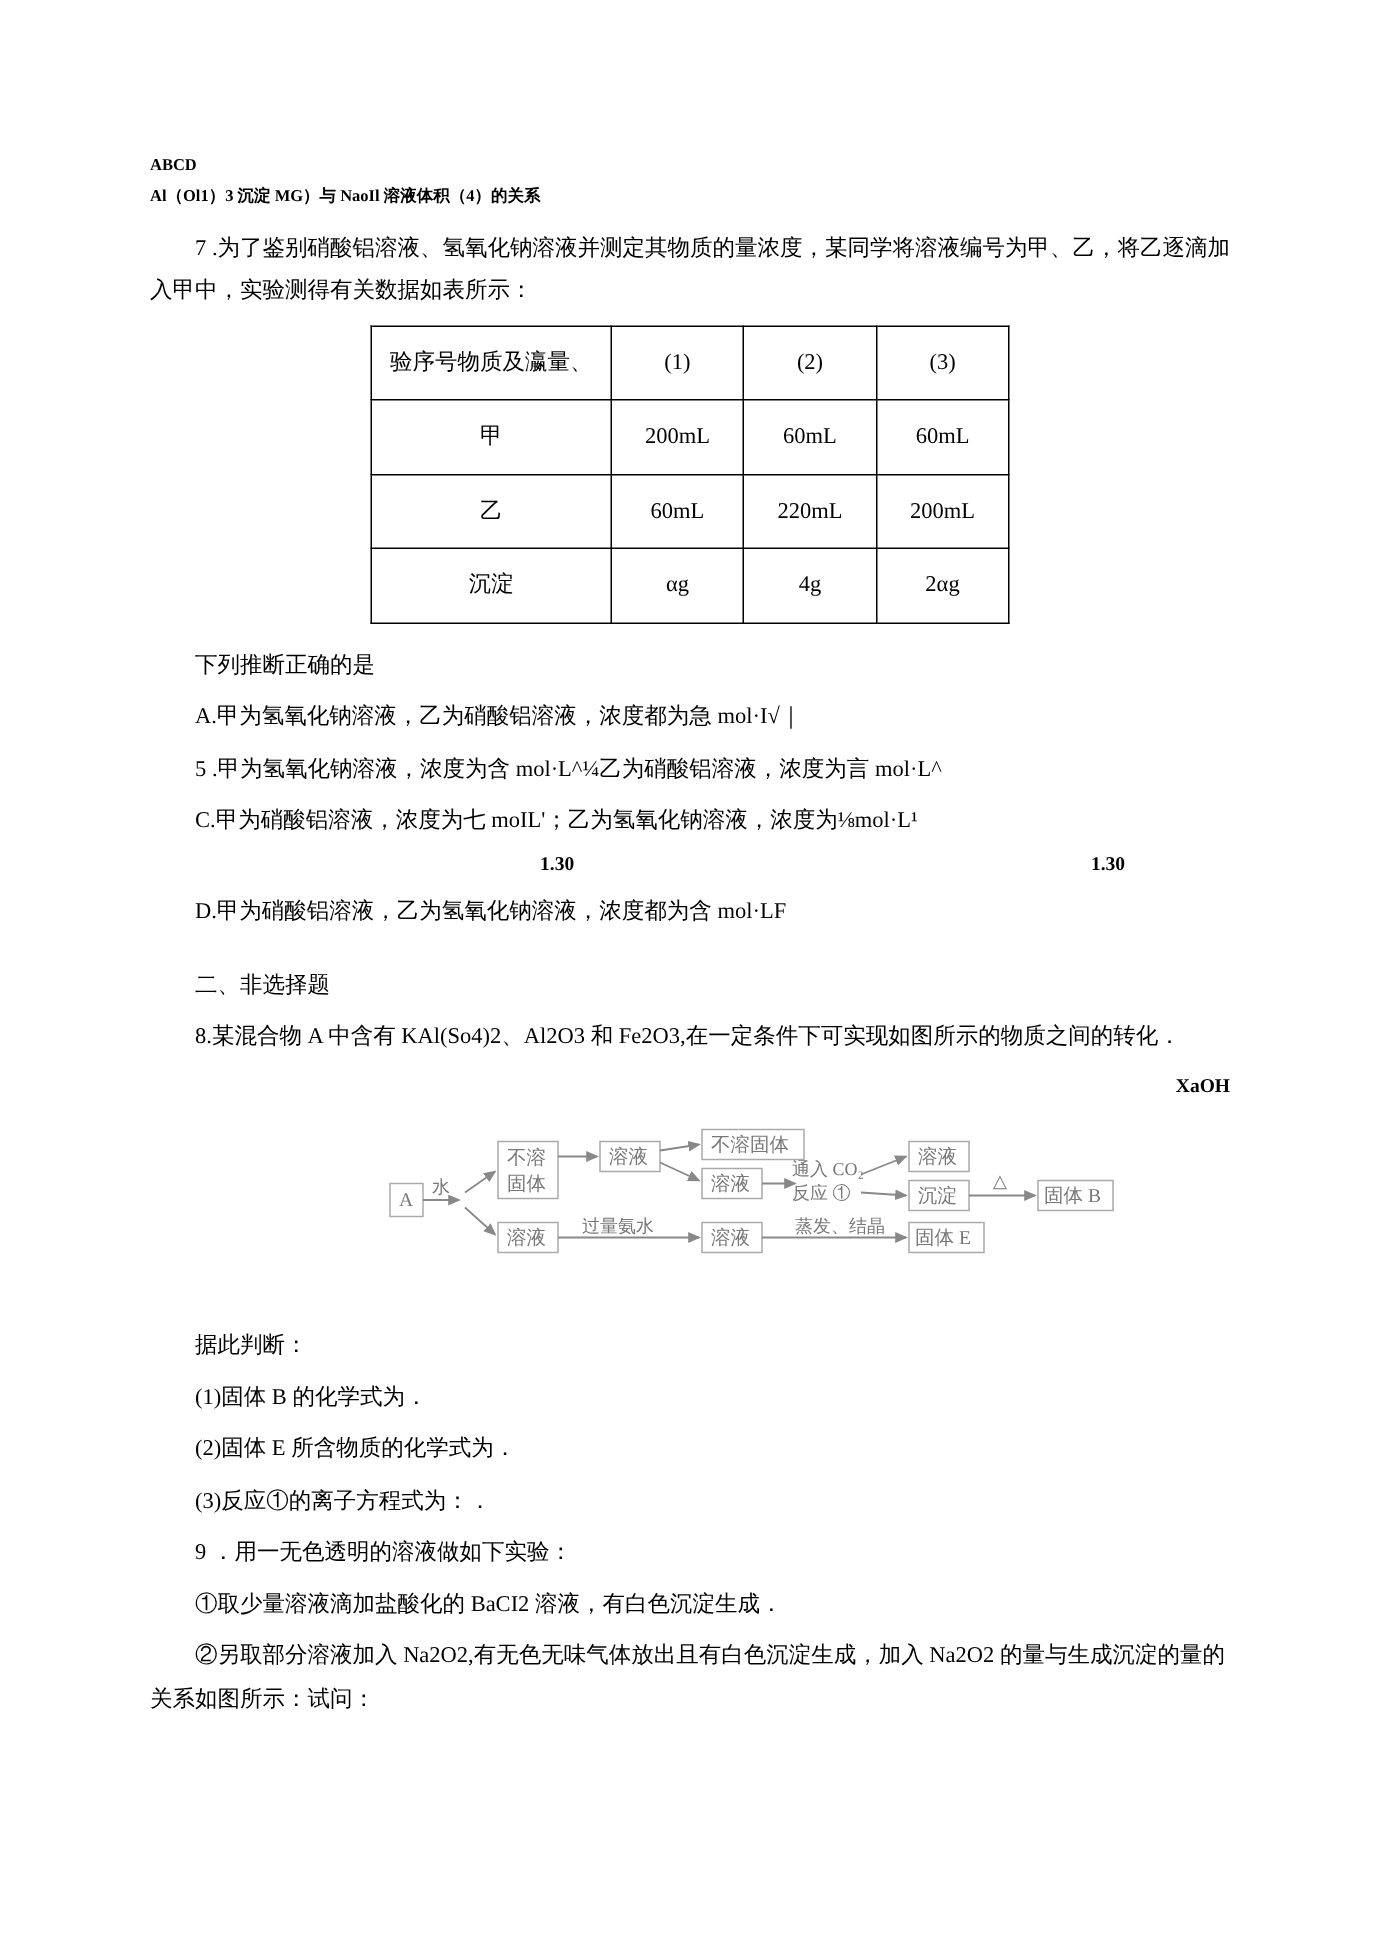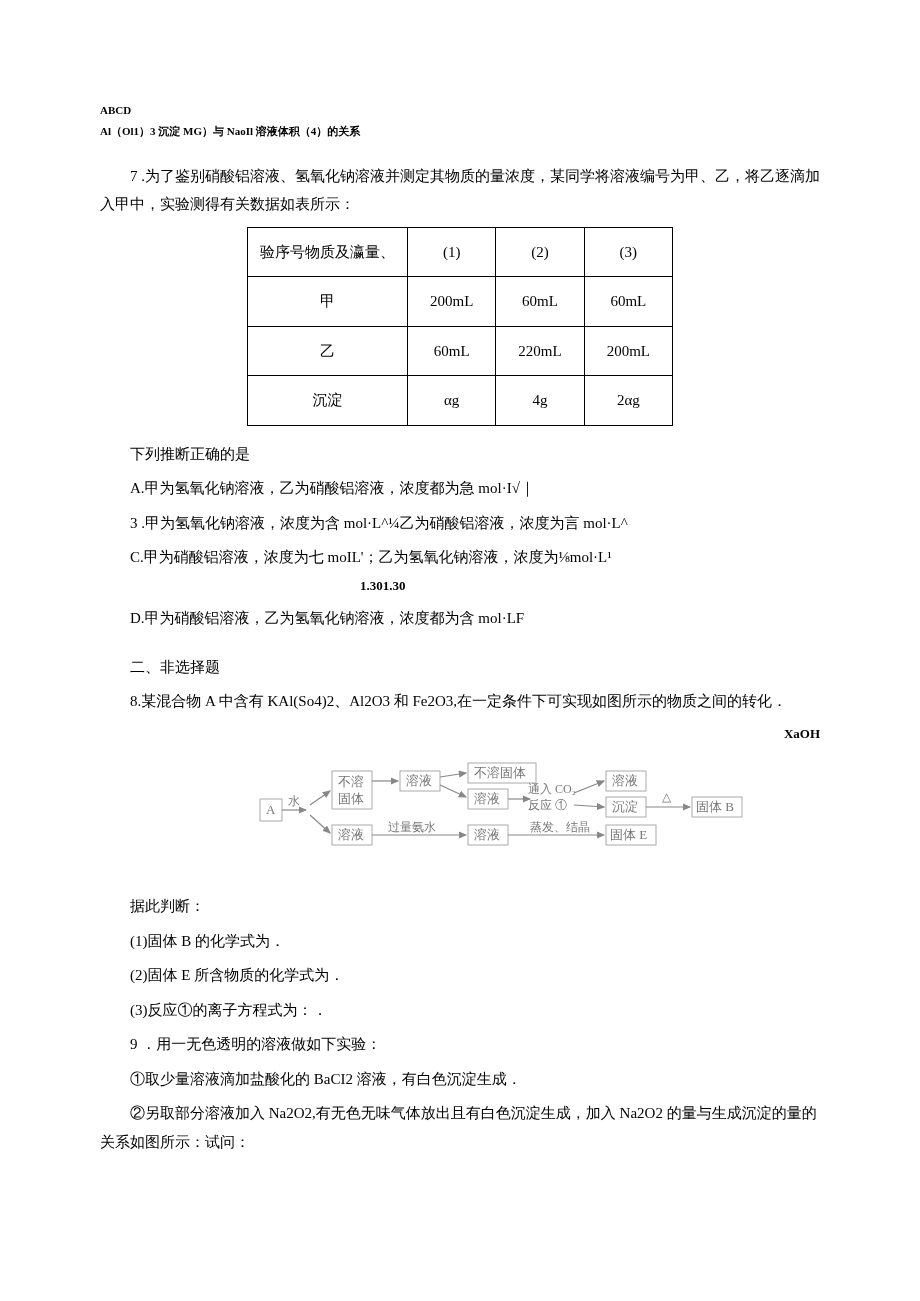--- a/index.html
+++ b/index.html
@@ -18,27 +18,27 @@
   .tiny { font-size: 11px; }
   .indent { text-indent: 2em; }
   .para { margin: 6px 0; }
   table.data { border-collapse: collapse; margin: 8px auto 14px auto; }
   table.data td { border: 1px solid #000; padding: 10px 22px; text-align: center; font-size: 15px; }
   .diagram-wrap { text-align: center; margin: 10px 0 10px 60px; }
   .diagram { display: inline-block; }
   svg text { font-family: "SimSun","宋体",serif; }
   .naoh-label { margin-left: 140px; font-size: 13px; font-weight: bold; margin-bottom: -4px; text-align: right; }
   .section-head { font-weight: normal; margin: 20px 0 6px 2em; }
-  .mid-row { display: flex; justify-content: flex-start; padding: 0 70px 0 260px; font-weight: bold; font-size: 13px; margin-top:-4px; margin-bottom:2px;}
+  .mid-row { display: flex; justify-content: space-between; padding: 0 70px 0 260px; font-weight: bold; font-size: 13px; margin-top:-4px; margin-bottom:2px;}
 </style>
 </head>
 <body>
 
 <div class="center bold tiny">ABCD</div>
-<div class="center bold tiny" style="margin-bottom:20px">Al（Ol1）3 沉淀 MG）与 NaoIl 溶液体积（4）的关系</div>
+<div class="center bold tiny" style="margin-bottom:10px">Al（Ol1）3 沉淀 MG）与 NaoIl 溶液体积（4）的关系</div>
 
 <div class="para" style="text-indent:2em">7 .为了鉴别硝酸铝溶液、氢氧化钠溶液并测定其物质的量浓度，某同学将溶液编号为甲、乙，将乙逐滴加入甲中，实验测得有关数据如表所示：</div>
 
 <table class="data">
   <tbody>
       <tr>
     <td style="text-align:left;padding:8px 12px">验序号物质及瀛量、</td>
     <td>(1)</td>
     <td>(2)</td>
     <td>(3)</td>
@@ -59,21 +59,21 @@
     <td>沉淀</td>
     <td>αg</td>
     <td>4g</td>
     <td>2αg</td>
   </tr>
 </tbody>
   </table>
 
 <div class="para indent">下列推断正确的是</div>
 <div class="para indent">A.甲为氢氧化钠溶液，乙为硝酸铝溶液，浓度都为急 mol·I√｜</div>
-<div class="para indent">3 .甲为氢氧化钠溶液，浓度为含 mol·L^¼乙为硝酸铝溶液，浓度为言 mol·L^</div>
+<div class="para indent">5 .甲为氢氧化钠溶液，浓度为含 mol·L^¼乙为硝酸铝溶液，浓度为言 mol·L^</div>
 <div class="para indent">C.甲为硝酸铝溶液，浓度为七 moIL'；乙为氢氧化钠溶液，浓度为⅛mol·L¹</div>
 <div class="mid-row">
   <span>1.30</span>
   <span>1.30</span>
 </div>
 <div class="para indent">D.甲为硝酸铝溶液，乙为氢氧化钠溶液，浓度都为含 mol·LF</div>
 
 <div class="section-head">二、非选择题</div>
 
 <div class="para indent">8.某混合物 A 中含有 KAl(So4)2、Al2O3 和 Fe2O3,在一定条件下可实现如图所示的物质之间的转化．</div>

